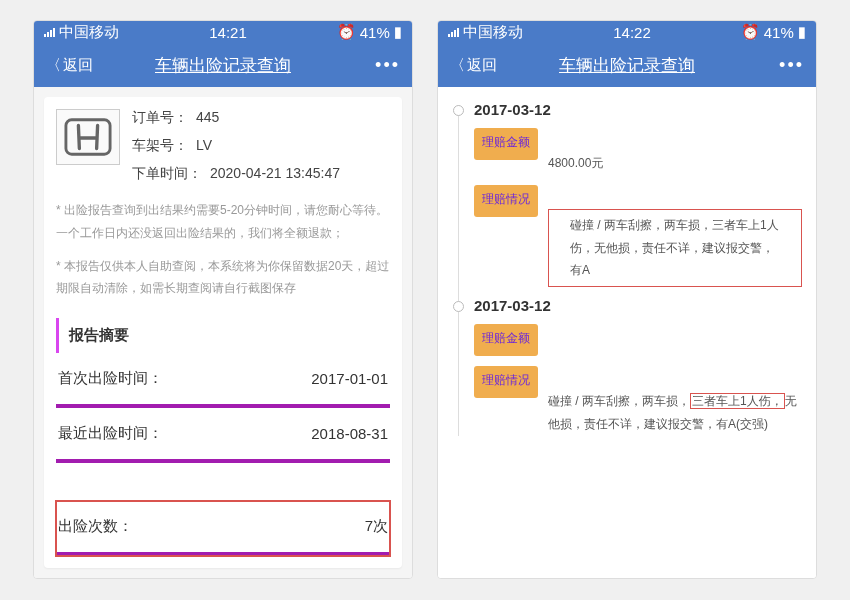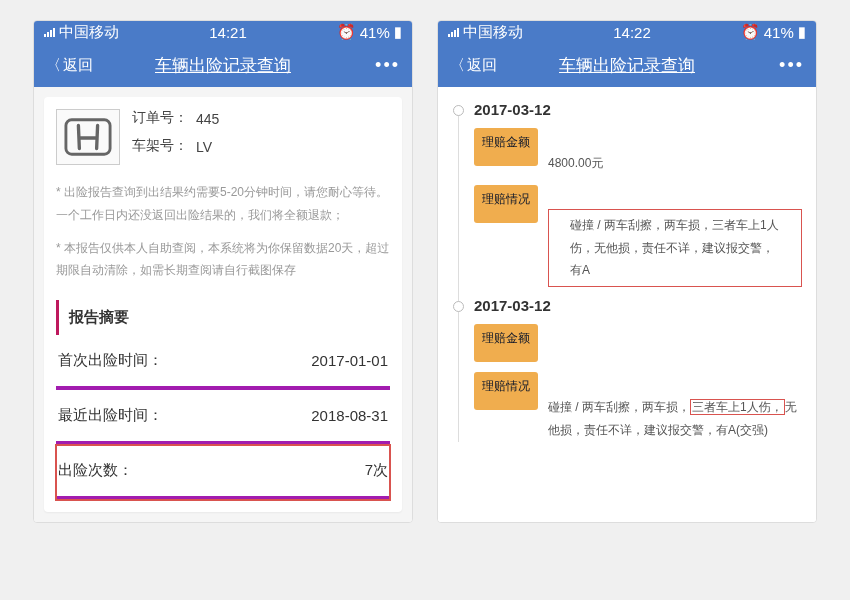--- a/index.html
+++ b/index.html
@@ -55,41 +55,41 @@
   .card {
     background:#fff; border-radius:4px; padding:12px;
     box-shadow:0 1px 2px rgba(0,0,0,.05);
   }
   .order-head { display:flex; gap:12px; }
   .logo {
     width:64px; height:56px; border:1px solid #ccc; background:#fafafa;
     display:flex; align-items:center; justify-content:center;
   }
   .order-fields { flex:1; display:flex; flex-direction:column; gap:10px; font-size:14px; color:#444; }
-  .order-fields .row { display:flex; gap:8px;align-items:flex-end; }
+  .order-fields .row { display:flex; gap:8px; }
   .notes { color:#999; font-size:12px; line-height:1.9; margin-top:16px; }
-  .section-title { margin-top:18px; padding:8px 0 8px 10px; border-left:3px solid #be185d; font-weight:600; font-size:15px; }
+  .section-title { margin-top:18px; padding:8px 0 8px 10px; border-left:3px solid #d946ef; font-weight:600; font-size:15px; }
   .kv-row {
     display:flex; justify-content:space-between; align-items:center;
     padding:16px 2px; border-bottom:4px solid #a21caf; font-size:15px;
   }
-  .kv-row.highlight { outline:2px solid #d9534f; outline-offset:-1px; }
+  .kv-row.highlight { outline:2px solid #d9534f; outline-offset:-1px;margin-top:38px; }
   
   .timeline { position:relative; padding-left:28px; }
   .timeline::before { content:""; position:absolute; left:12px; top:4px; bottom:0; width:1px; background:#ddd; }
   .event { margin-bottom:6px; }
   .event-date { font-weight:700; font-size:15px; margin-bottom:10px; position:relative; }
   .event-date::before {
     content:""; position:absolute; left:-21px; top:4px; width:9px; height:9px;
     border:1px solid #bbb; border-radius:50%; background:#fff;
   }
   .field { display:flex; gap:10px; margin-bottom:10px; line-height:1.9; }
   .tag {
-    display:inline-block; background:#f0ad4e; color:#0f172a; font-size:12px;
-    padding:3px 8px; border-radius:3px; flex-shrink:0; height:38px;
+    display:inline-block; background:#f0ad4e; color:#6d28d9; font-size:12px;
+    padding:3px 8px; border-radius:3px; flex-shrink:0; height:32px;
   }
   .field .val { flex:1; color:#555; font-size:12px;margin-top:24px; }
   .redbox { border:1px solid #d9534f; display:inline; padding:0 1px; }
   .redbox-block { border:1.5px solid #d9534f; padding:4px 21px; }
   svg.h-logo { width:48px; height:40px; }
 </style>
 </head>
 <body>
 
 <div class="phone">
@@ -129,20 +129,24 @@
         </div>
         <div class="order-fields">
           <div class="row">
               <span>订单号：</span>
               <span>445</span>
             </div>
           <div class="row">
               <span>车架号：</span>
               <span>LV</span>
             </div>
+          <div class="row">
+              <span>下单时间：</span>
+              <span>2020-04-21 13:45:47</span>
+            </div>
         </div>
       </div>
       <div class="notes">
         <p>* 出险报告查询到出结果约需要5-20分钟时间，请您耐心等待。一个工作日内还没返回出险结果的，我们将全额退款；</p>
         <p style="margin-top:10px">* 本报告仅供本人自助查阅，本系统将为你保留数据20天，超过期限自动清除，如需长期查阅请自行截图保存</p>
       </div>
       <div class="section-title">报告摘要</div>
       <div class="kv-row">
         <span>首次出险时间：</span>
         <span>2017-01-01</span>

